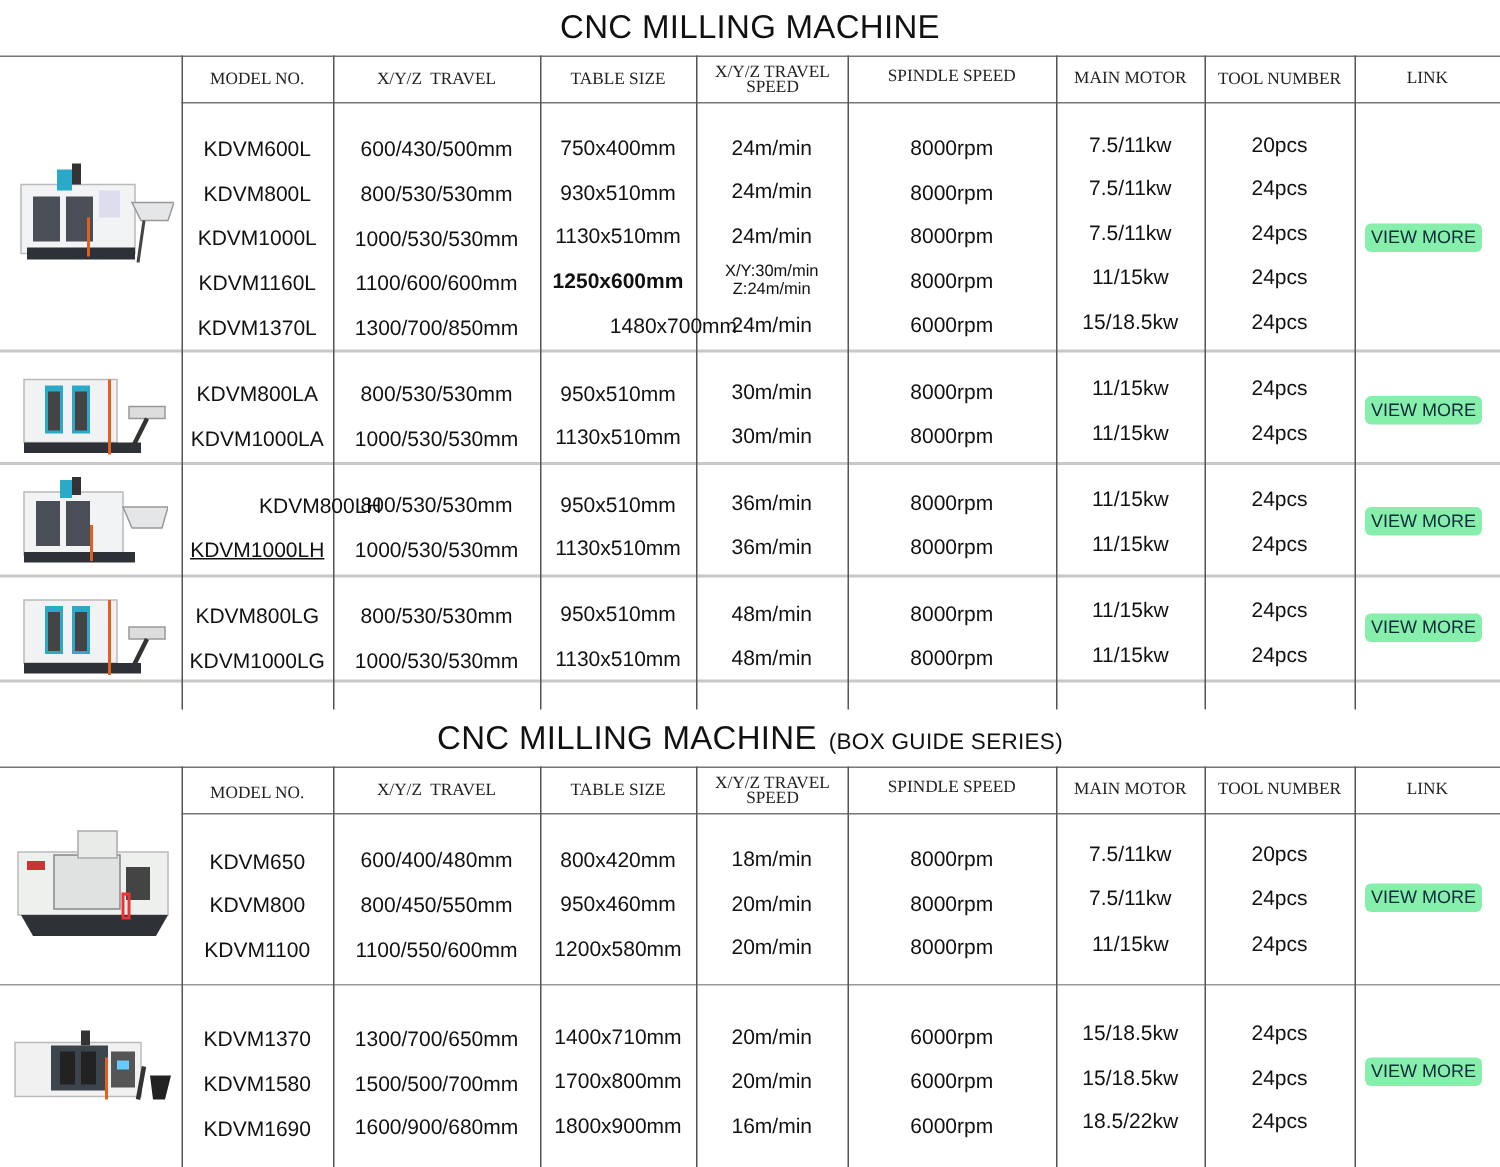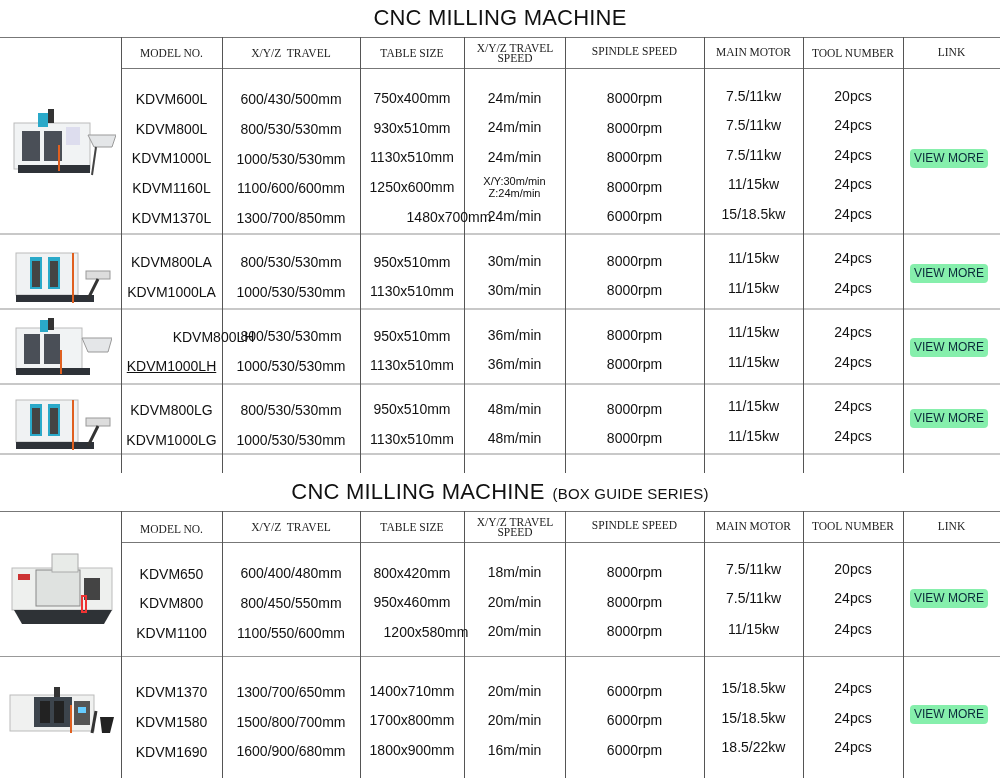--- a/index.html
+++ b/index.html
@@ -120,21 +120,21 @@
   <div class="cell" style="left:222px;width:138px;top:151px;">1000/530/530mm</div>
   <div class="cell" style="left:360px;width:104px;top:149px;">1130x510mm</div>
   <div class="cell" style="left:464px;width:101px;top:149px;">24m/min</div>
   <div class="cell" style="left:565px;width:139px;top:149px;">8000rpm</div>
   <div class="cell" style="left:704px;width:99px;top:147px;">7.5/11kw</div>
   <div class="cell" style="left:803px;width:100px;top:147px;">24pcs</div>
 </div>
 <div>
   <div class="cell" style="left:121px;width:101px;top:180px;">KDVM1160L</div>
   <div class="cell" style="left:222px;width:138px;top:180px;">1100/600/600mm</div>
-  <div class="cell" style="left:360px;width:104px;top:179px;">1250x600mm</div>
+  <div class="cell" style="left:360px;width:104px;top:179px;font-weight:bold;">1250x600mm</div>
   <div class="cell small" style="left:464px;width:101px;top:176px;">X/Y:30m/min</div>
   <div class="cell small" style="left:464px;width:101px;top:188px;">Z:24m/min</div>
   <div class="cell" style="left:565px;width:139px;top:179px;">8000rpm</div>
   <div class="cell" style="left:704px;width:99px;top:176px;">11/15kw</div>
   <div class="cell" style="left:803px;width:100px;top:176px;">24pcs</div>
 </div>
 <div>
   <div class="cell" style="left:121px;width:101px;top:210px;">KDVM1370L</div>
   <div class="cell" style="left:222px;width:138px;top:210px;">1300/700/850mm</div>
   <div class="cell" style="left:360px;width:104px;top:209px;padding-left:37px;">1480x700mm</div>
@@ -267,40 +267,40 @@
   <div class="cell" style="left:222px;width:138px;top:595px;">800/450/550mm</div>
   <div class="cell" style="left:360px;width:104px;top:594px;">950x460mm</div>
   <div class="cell" style="left:464px;width:101px;top:594px;">20m/min</div>
   <div class="cell" style="left:565px;width:139px;top:594px;">8000rpm</div>
   <div class="cell" style="left:704px;width:99px;top:590px;">7.5/11kw</div>
   <div class="cell" style="left:803px;width:100px;top:590px;">24pcs</div>
 </div>
 <div>
   <div class="cell" style="left:121px;width:101px;top:625px;">KDVM1100</div>
   <div class="cell" style="left:222px;width:138px;top:625px;">1100/550/600mm</div>
-  <div class="cell" style="left:345px;width:104px;top:624px;padding-left:29px;">1200x580mm</div>
+  <div class="cell" style="left:360px;width:104px;top:624px;">1200x580mm</div>
   <div class="cell" style="left:464px;width:101px;top:623px;">20m/min</div>
   <div class="cell" style="left:565px;width:139px;top:623px;">8000rpm</div>
   <div class="cell" style="left:704px;width:99px;top:621px;">11/15kw</div>
   <div class="cell" style="left:803px;width:100px;top:621px;">24pcs</div>
 </div>
 <div class="btn" style="left:910px;top:589px;">VIEW MORE</div>
 
 <div>
   <div class="cell" style="left:121px;width:101px;top:684px;">KDVM1370</div>
   <div class="cell" style="left:222px;width:138px;top:684px;">1300/700/650mm</div>
   <div class="cell" style="left:360px;width:104px;top:683px;">1400x710mm</div>
   <div class="cell" style="left:464px;width:101px;top:683px;">20m/min</div>
   <div class="cell" style="left:565px;width:139px;top:683px;">6000rpm</div>
   <div class="cell" style="left:704px;width:99px;top:680px;">15/18.5kw</div>
   <div class="cell" style="left:803px;width:100px;top:680px;">24pcs</div>
 </div>
 <div>
   <div class="cell" style="left:121px;width:101px;top:714px;">KDVM1580</div>
-  <div class="cell" style="left:222px;width:138px;top:714px;">1500/800/700mm</div>
+  <div class="cell" style="left:222px;width:138px;top:714px;">1500/500/700mm</div>
   <div class="cell" style="left:360px;width:104px;top:712px;">1700x800mm</div>
   <div class="cell" style="left:464px;width:101px;top:712px;">20m/min</div>
   <div class="cell" style="left:565px;width:139px;top:712px;">6000rpm</div>
   <div class="cell" style="left:704px;width:99px;top:710px;">15/18.5kw</div>
   <div class="cell" style="left:803px;width:100px;top:710px;">24pcs</div>
 </div>
 <div>
   <div class="cell" style="left:121px;width:101px;top:744px;">KDVM1690</div>
   <div class="cell" style="left:222px;width:138px;top:743px;">1600/900/680mm</div>
   <div class="cell" style="left:360px;width:104px;top:742px;">1800x900mm</div>

